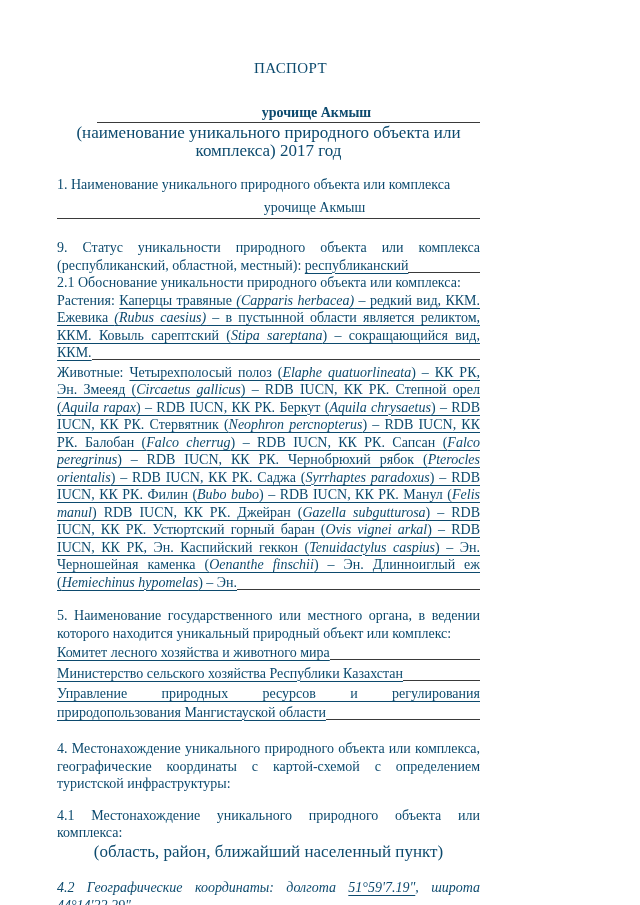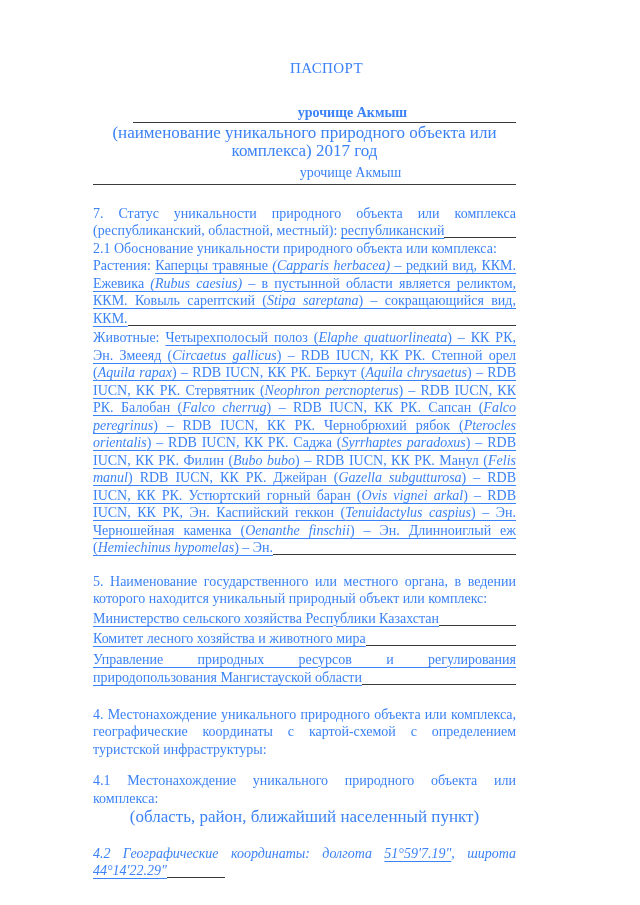--- a/index.html
+++ b/index.html
@@ -1,27 +1,26 @@
 <!DOCTYPE html>
 <html><head>
 <meta charset="utf-8">
 <style>
   html,body{margin:0;padding:0;background:#ffffff;}
   .page{
     position:relative;
     width:532px;height:905px;
     box-sizing:border-box;
     background:#fff;
-    color:#3b82f6;
+    color:#0c4a6e;
     font-family:"Liberation Serif","DejaVu Serif",serif;
     font-size:14px;
     line-height:17.5px;
     padding:60px 52px 0 57px;
     overflow:hidden;
-    margin-left:36px;
   }
   p{margin:0;text-align:justify;}
   .center{text-align:center;}
   .title{font-size:15px;letter-spacing:.4px;text-indent:44px;}
   .hdr-field{
     margin:26px 0 0 40px;
     border-bottom:1.2px solid #3a3a3a;
     text-align:center;
     font-weight:bold;
     text-indent:56px;
@@ -61,36 +60,37 @@
 <body>
 
 <div class="page">
 
   <p class="center title">ПАСПОРТ</p>
 
   <div class="hdr-field"><span>урочище Акмыш</span></div>
 
   <p class="center caption">(наименование уникального природного объекта или комплекса) 2017 год</p>
 
+  <p class="sec">1. Наименование уникального природного объекта или комплекса</p>
 
   <div class="cfield"><span>урочище Акмыш</span></div>
 
-  <p class="of" id="s2p"><span>7. Статус уникальности природного объекта или комплекса (республиканский, областной, местный):</span> <span class="u">республиканский</span><span class="ufill"></span></p>
+  <p class="of" id="s2p"><span>9. Статус уникальности природного объекта или комплекса (республиканский, областной, местный):</span> <span class="u">республиканский</span><span class="ufill"></span></p>
 
   <p>2.1 Обоснование уникальности природного объекта или комплекса:</p>
 
   <p class="of" id="plants"><span>Растения:</span> <span class="u"><span>Каперцы травяные </span><i>(Capparis herbacea)</i><span> – редкий вид, ККМ. Ежевика </span><i>(Rubus caesius)</i><span> – в пустынной области является реликтом, ККМ. Ковыль сарептский (</span><i>Stipa sareptana</i><span>) – сокращающийся вид, ККМ.</span></span><span class="ufill"></span></p>
 
   <p class="of" id="animals"><span>Животные:</span> <span class="u"><span>Четырехполосый полоз (</span><i>Elaphe quatuorlineata</i><span>) – КК РК, Эн. Змееяд (</span><i>Circaetus gallicus</i><span>) – RDB IUCN, КК РК. Степной орел (</span><i>Aquila rapax</i><span>) – RDB IUCN, КК РК. Беркут (</span><i>Aquila chrysaetus</i><span>) – RDB IUCN, КК РК. Стервятник (</span><i>Neophron percnopterus</i><span>) – RDB IUCN, КК РК. Балобан (</span><i>Falco cherrug</i><span>) – RDB IUCN, КК РК. Сапсан (</span><i>Falco peregrinus</i><span>) – RDB IUCN, КК РК. Чернобрюхий рябок (</span><i>Pterocles orientalis</i><span>) – RDB IUCN, КК РК. Саджа (</span><i>Syrrhaptes paradoxus</i><span>) – RDB IUCN, КК РК. Филин (</span><i>Bubo bubo</i><span>) – RDB IUCN, КК РК. Манул (</span><i>Felis manul</i><span>) RDB IUCN, КК РК. Джейран (</span><i>Gazella subgutturosa</i><span>) – RDB IUCN, КК РК. Устюртский горный баран (</span><i>Ovis vignei arkal</i><span>) – RDB IUCN, КК РК, Эн. Каспийский геккон (</span><i>Tenuidactylus caspius</i><span>) – Эн. Черношейная каменка (</span><i>Oenanthe finschii</i><span>) – Эн. Длинноиглый еж (</span><i>Hemiechinus hypomelas</i><span>) – Эн.</span></span><span class="ufill"></span></p>
 
   <p class="sec" id="s3h">5. Наименование государственного или местного органа, в ведении которого находится уникальный природный объект или комплекс:</p>
 
+  <p class="field of"><span class="u">Комитет лесного хозяйства и животного мира</span><span class="ufill"></span></p>
+
   <p class="field of"><span class="u">Министерство сельского хозяйства Республики Казахстан</span><span class="ufill"></span></p>
-
-  <p class="field of"><span class="u">Комитет лесного хозяйства и животного мира</span><span class="ufill"></span></p>
 
   <p class="field of"><span class="u">Управление природных ресурсов и регулирования природопользования Мангистауской области</span><span class="ufill"></span></p>
 
   <p id="s4h">4. Местонахождение уникального природного объекта или комплекса, географические координаты с картой-схемой с определением туристской инфраструктуры:</p>
 
   <p id="s41">4.1 Местонахождение уникального природного объекта или комплекса:</p>
 
 
   <p class="center caption" id="loccap">(область, район, ближайший населенный пункт)</p>
 

